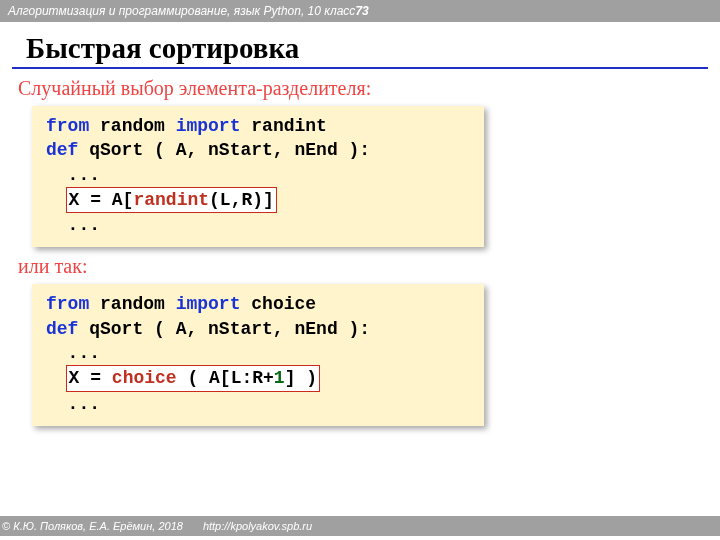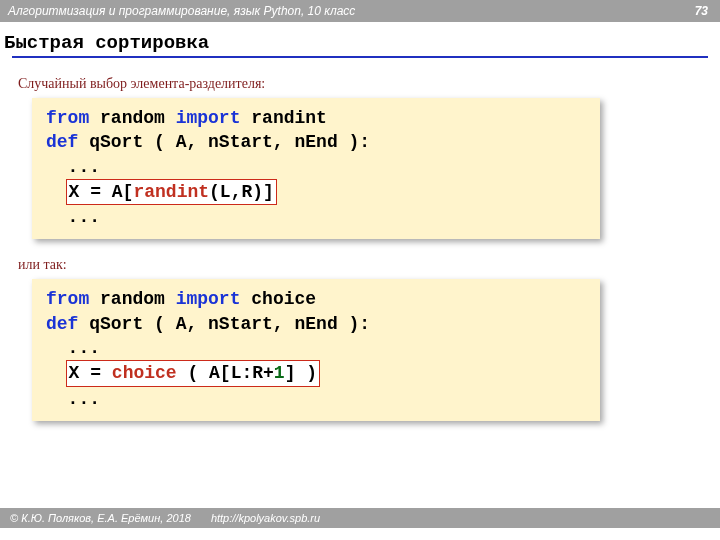--- a/index.html
+++ b/index.html
@@ -15,80 +15,80 @@
   }
   .header-bar {
     width: 100%;
     height: 22px;
     background: #a0a0a0;
     color: #fff;
     font-size: 12px;
     font-style: italic;
     display: flex;
     align-items: center;
-    justify-content: space-between;
+    justify-content: flex-start;
     padding: 0 12px 0 8px;
     box-sizing: border-box;
   }
   .title {
-    font-family: Liberation Mono, monospace;
+    font-family: Liberation Serif, serif;
     font-weight: bold;
-    font-size: 19px;
+    font-size: 29px;
     color: #000;
-    margin: 10px 0 2px 4px;
+    margin: 10px 0 2px 26px;
   }
   .rule {
     height: 2px;
     background: #2030c0;
     margin: 0 12px 8px 12px;
   }
   .subheading {
     font-family: Georgia, 'Times New Roman', serif;
-    font-size: 14px;
-    color: #7f1d1d;
-    margin: 18px 0 6px 18px;
+    font-size: 20px;
+    color: #ef4444;
+    margin: 8px 0 6px 18px;
   }
   .codeblock {
     background: #fff4cc;
     margin: 4px 20px 3px 32px;
     padding: 8px 14px 10px 14px;
     box-shadow: 3px 3px 6px rgba(0,0,0,0.35);
     font-family: "Courier New", monospace;
     font-size: 18px;
     font-weight: bold;
     line-height: 1.35;
     white-space: pre;
     position: relative;
-    width: 568px;
+    width: 452px;
     box-sizing: border-box;
   }
   .kw { color: #1a33d6; }
   .fn { color: #000; }
   .call { color: #c03020; }
   .num { color: #0a6b17; }
   .hl {
     display: inline-block;
     background: #fff;
     border: 1.5px solid #cc2a1a;
     padding: 0 2px;
     margin-left: -2px;
   }
   .footer {
     position: absolute;
-    bottom: 12px;
+    bottom: 4px;
     left: 0;
     width: 100%;
     height: 20px;
     background: #a0a0a0;
     color: #fff;
     font-size: 11px;
     font-style: italic;
     display: flex;
     align-items: center;
-    padding-left: 10px;
+    padding-left: 2px;
     box-sizing: border-box;
   }
   .footer .url {
     margin-left: 20px;
   }
   .pagenum {
     font-weight: bold;
   }
 </style>
 </head>

